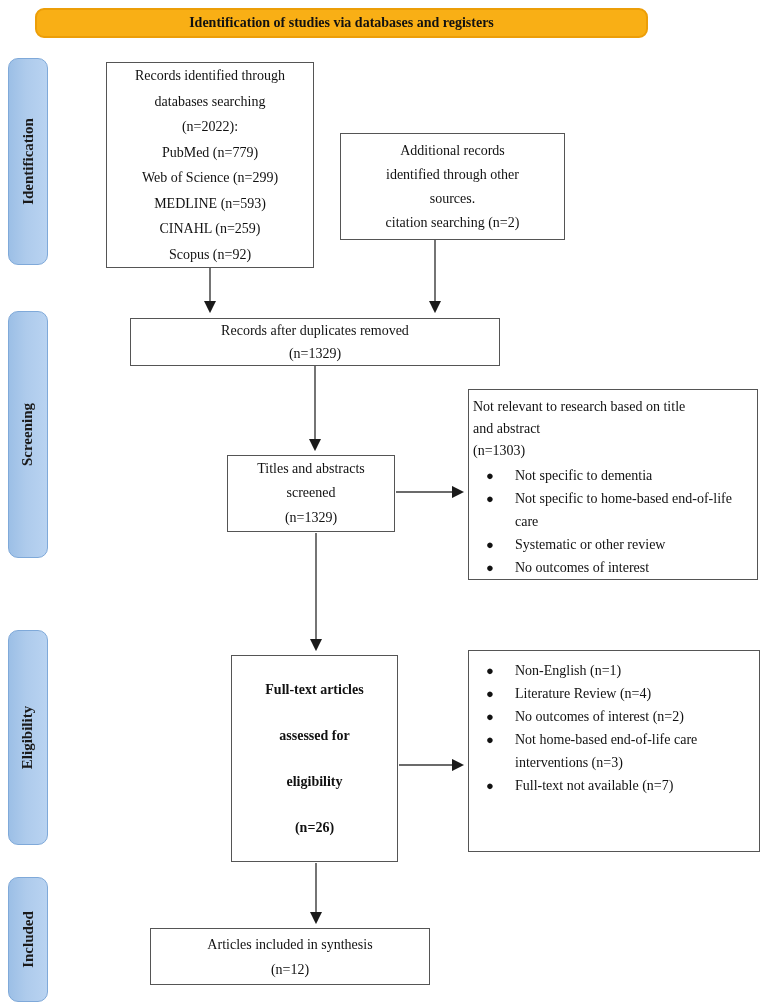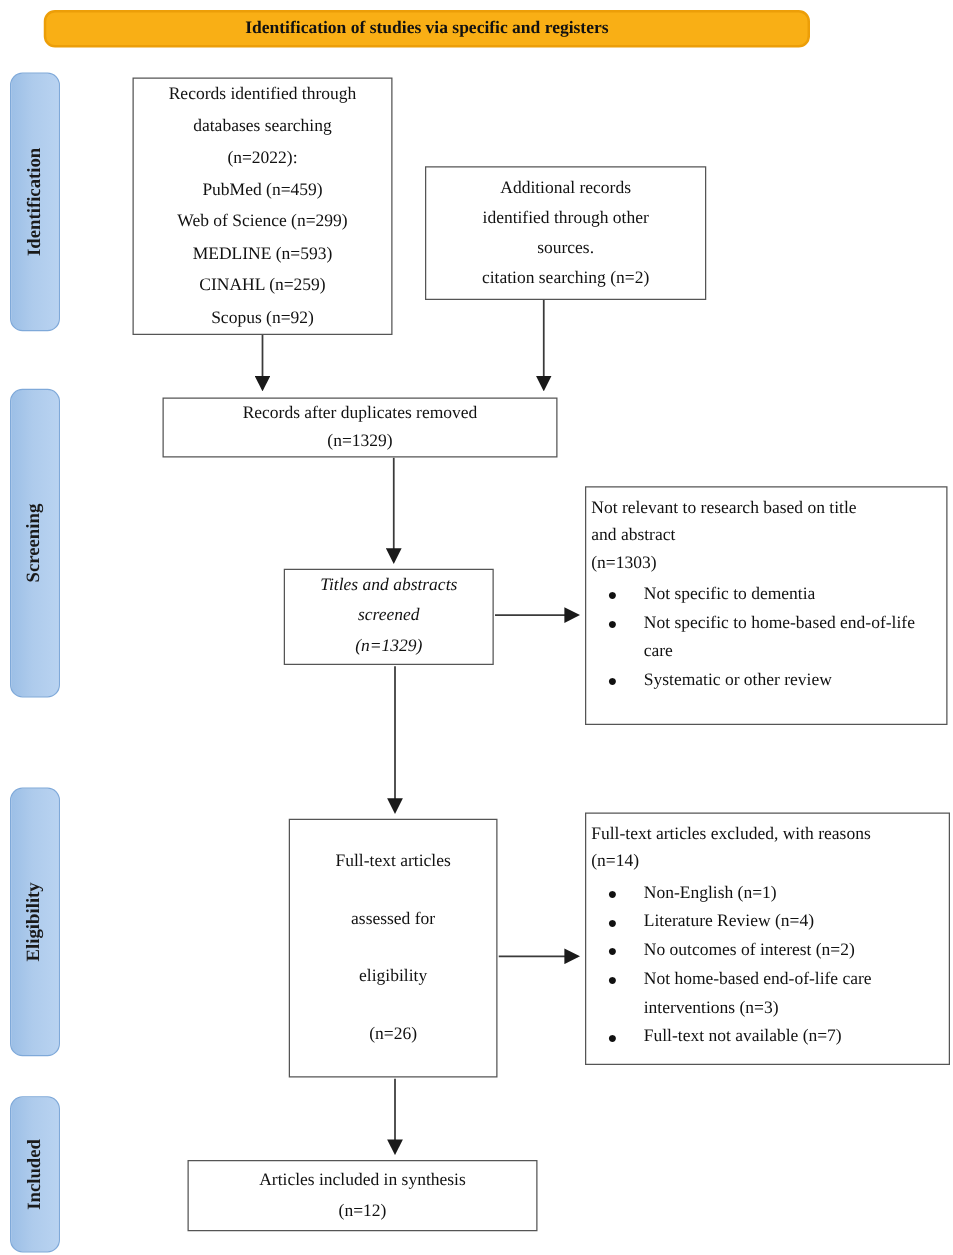--- a/index.html
+++ b/index.html
@@ -65,24 +65,24 @@
     text-align:left; line-height:23px;
   }
   .rbox li::before {
     content:"●";
     position:absolute; left:13px; top:0;
     font-size:13px;
   }
   
   #box-records-identified { left:106px; top:62px;  width:208px; height:206px; line-height:25.5px; }
   #box-additional-records { left:340px; top:133px; width:225px; height:107px; line-height:24px; }
-  #box-duplicates-removed { left:130px; top:318px; width:316px; height:48px;  line-height:23px; }
-  #box-titles-screened    { left:227px; top:455px; width:168px; height:77px;  line-height:24.5px;font-style:italic; }
+  #box-duplicates-removed { left:130px; top:318px; width:370px; height:48px;  line-height:23px; }
+  #box-titles-screened    { left:227px; top:455px; width:168px; height:77px;  line-height:24.5px; }
   #box-not-relevant       { left:468px; top:389px; width:290px; height:191px; }
-  #box-fulltext-assessed  { left:231px; top:655px; width:167px; height:207px; line-height:46px; }
+  #box-fulltext-assessed  { left:231px; top:655px; width:167px; height:207px; line-height:46px;font-weight:bold; }
   #box-fulltext-excluded  { left:468px; top:650px; width:292px; height:202px; }
   #box-included-synthesis { left:150px; top:928px; width:280px; height:57px;  line-height:25px; }
   #stage-identification { top:58px;  height:207px; }
   #stage-screening      { top:311px; height:247px; }
   #stage-eligibility    { top:630px; height:215px; }
   #stage-included       { top:877px; height:125px; }
 </style>
 </head>
 <body>
 
@@ -97,41 +97,41 @@
     <line x1="210" y1="268" x2="210" y2="311" stroke="#3a3a3a" stroke-width="1.4" marker-end="url(#ah)"></line>
     <line x1="435" y1="240" x2="435" y2="311" stroke="#3a3a3a" stroke-width="1.4" marker-end="url(#ah)"></line>
     <line x1="315" y1="366" x2="315" y2="449" stroke="#3a3a3a" stroke-width="1.4" marker-end="url(#ah)"></line>
     <line x1="396" y1="492" x2="462" y2="492" stroke="#3a3a3a" stroke-width="1.4" marker-end="url(#ah)"></line>
     <line x1="316" y1="533" x2="316" y2="649" stroke="#3a3a3a" stroke-width="1.4" marker-end="url(#ah)"></line>
     <line x1="399" y1="765" x2="462" y2="765" stroke="#3a3a3a" stroke-width="1.4" marker-end="url(#ah)"></line>
     <line x1="316" y1="863" x2="316" y2="922" stroke="#3a3a3a" stroke-width="1.4" marker-end="url(#ah)"></line>
   </svg>
 
   <div class="banner">
-    <span>Identification of studies via specific and registers</span>
+    <span>Identification of studies via databases and registers</span>
   </div>
 
   <div class="stage" id="stage-identification">
     <span>Identification</span>
   </div>
   <div class="stage" id="stage-screening">
     <span>Screening</span>
   </div>
   <div class="stage" id="stage-eligibility">
     <span>Eligibility</span>
   </div>
   <div class="stage" id="stage-included">
     <span>Included</span>
   </div>
 
   <div class="fbox" id="box-records-identified">
     <div class="multiline">Records identified through
 databases searching
 (n=2022):
-PubMed (n=459)
+PubMed (n=779)
 Web of Science (n=299)
 MEDLINE (n=593)
 CINAHL (n=259)
 Scopus (n=92)</div>
   </div>
 
   <div class="fbox" id="box-additional-records">
     <div class="multiline">Additional records
 identified through other
 sources.
@@ -150,33 +150,32 @@
   </div>
 
   <div class="rbox" id="box-not-relevant">
     <div class="title">Not relevant to research based on title
 and abstract
 (n=1303)</div>
     <ul>
         <li>Not specific to dementia</li>
         <li>Not specific to home-based end-of-life care</li>
         <li>Systematic or other review</li>
+        <li>No outcomes of interest</li>
       </ul>
   </div>
 
   <div class="fbox" id="box-fulltext-assessed">
     <div class="multiline">Full-text articles
 assessed for
 eligibility
 (n=26)</div>
   </div>
 
   <div class="rbox" id="box-fulltext-excluded">
-    <div class="title">Full-text articles excluded, with reasons
-(n=14)</div>
     <ul>
         <li>Non-English (n=1)</li>
         <li>Literature Review (n=4)</li>
         <li>No outcomes of interest (n=2)</li>
         <li>Not home-based end-of-life care interventions (n=3)</li>
         <li>Full-text not available (n=7)</li>
       </ul>
   </div>
 
   <div class="fbox" id="box-included-synthesis">

